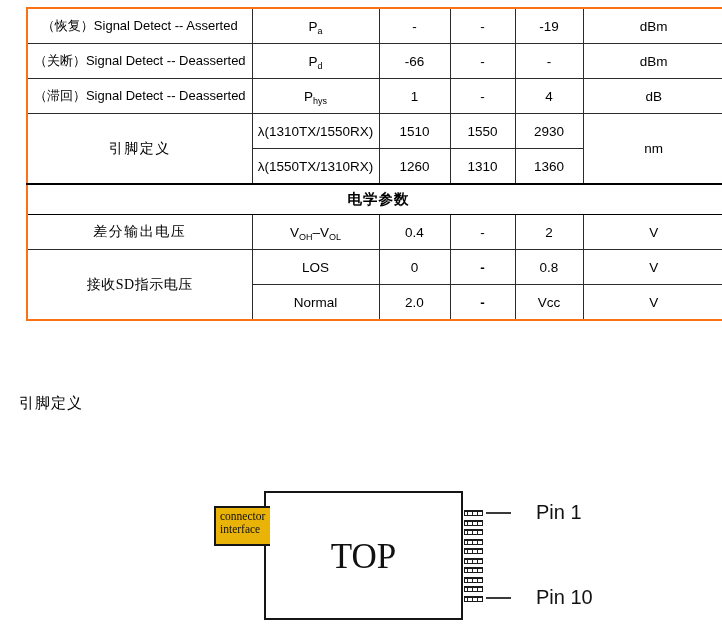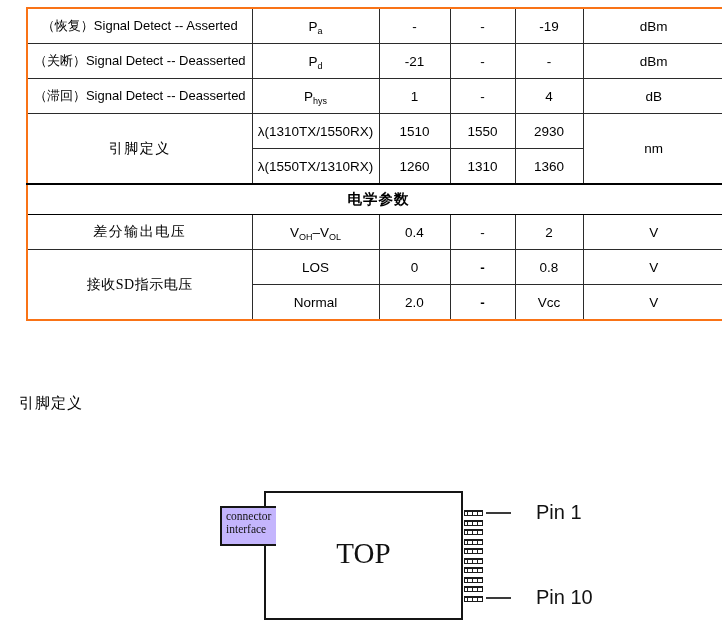--- a/index.html
+++ b/index.html
@@ -32,25 +32,25 @@
     position:absolute;left:19px;top:394px;
     font-size:15px;font-weight:normal;letter-spacing:1px;
   }
   
   .main-rect{
     position:absolute;left:264px;top:491px;width:195px;height:125px;
     border:2px solid #151515;background:#fff;z-index:1;
   }
   .top-label{
     position:absolute;left:0;right:0;top:44px;text-align:center;
-    font-family:"Liberation Serif", serif;font-size:29px;color:#111;
+    font-family:"Liberation Serif", serif;font-size:35px;color:#111;
   }
   .connector-box{
-    position:absolute;left:220px;top:506px;width:50px;height:34px;
-    border:2px solid #151515;border-right:none;background:#c4b5fd;z-index:2;
+    position:absolute;left:214px;top:506px;width:50px;height:34px;
+    border:2px solid #151515;border-right:none;background:#eab308;z-index:2;
     font-family:"Liberation Serif", serif;font-size:11.5px;line-height:13px;
     padding:2px 0 0 4px;white-space:nowrap;color:#111;
   }
   .pin{
     position:absolute;left:464px;width:17px;height:3px;
     border:1px solid #1a1a1a;border-top-width:2px;border-bottom-width:1px;
     background:repeating-linear-gradient(90deg,#fff 0 2px,#222 2px 3px,#fff 3px 5px);
     z-index:2;
   }
   .leader{
@@ -77,21 +77,21 @@
       <td class="param-mix">（恢复）Signal Detect -- Asserted</td>
       <td><span>P</span><sub class="sym-sub">a</sub></td>
       <td>-</td>
       <td>-</td>
       <td>-19</td>
       <td>dBm</td>
     </tr>
     <tr class="r-std">
       <td class="param-mix">（关断）Signal Detect -- Deasserted</td>
       <td><span>P</span><sub class="sym-sub">d</sub></td>
-      <td>-21</td>
+      <td>-66</td>
       <td>-</td>
       <td>-</td>
       <td>dBm</td>
     </tr>
     <tr class="r-std">
       <td class="param-mix">（滞回）Signal Detect -- Deasserted</td>
       <td><span>P</span><sub class="sym-sub">hys</sub></td>
       <td>1</td>
       <td>-</td>
       <td>4</td>

